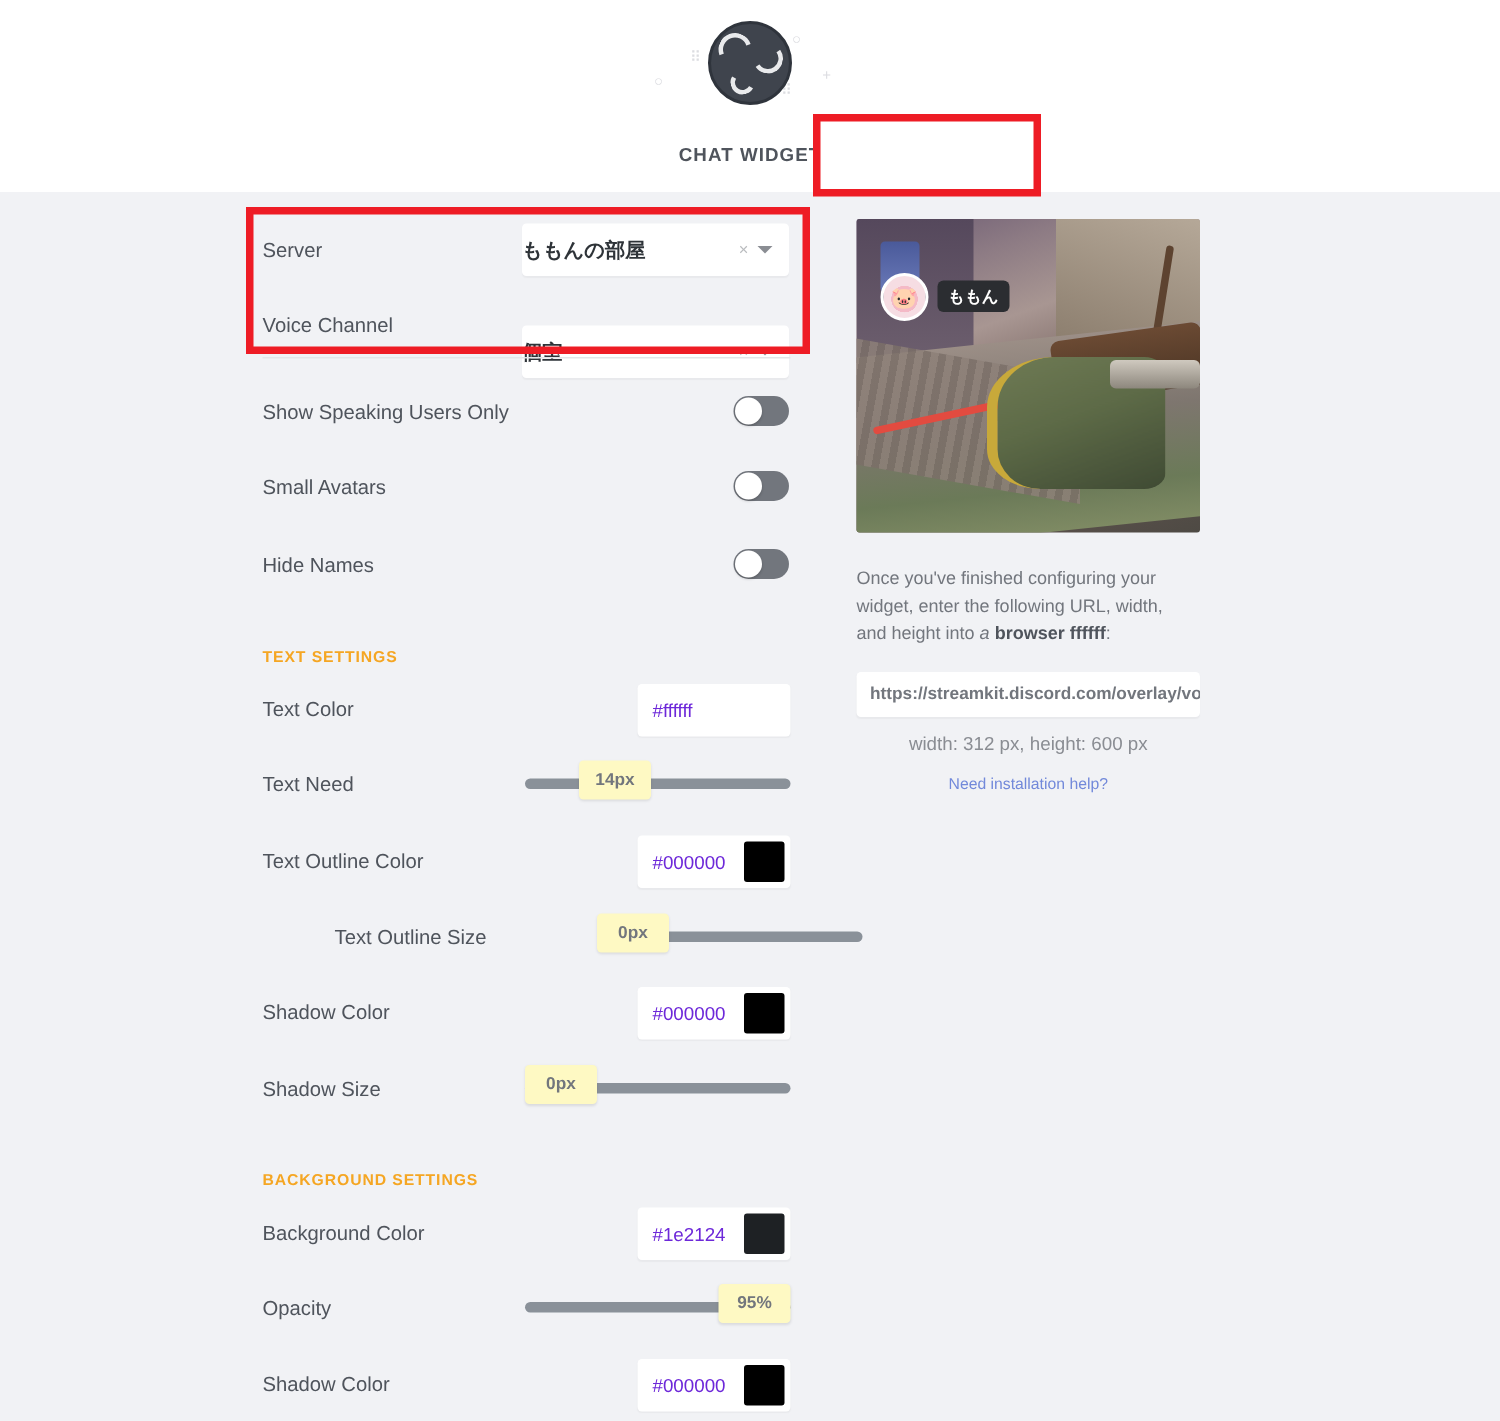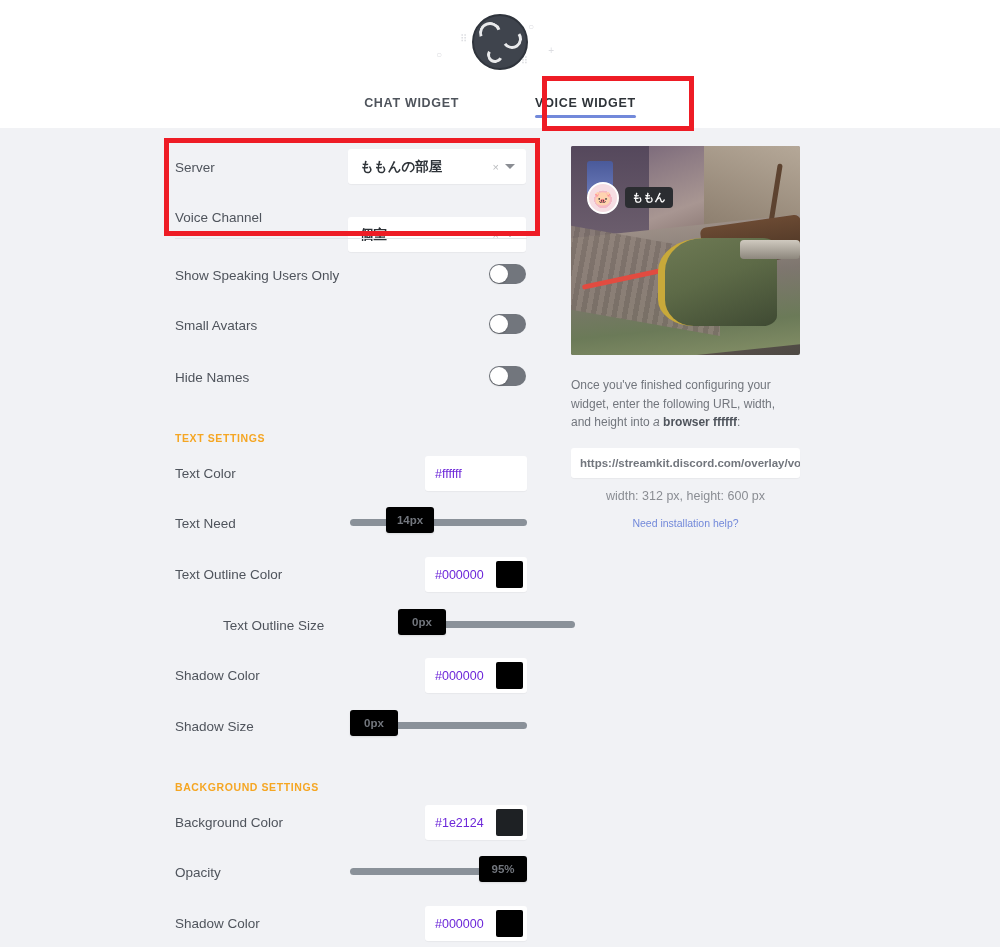--- a/index.html
+++ b/index.html
@@ -88,21 +88,21 @@
   }
 
   
   .select {
     position: absolute; background: #ffffff; border-radius: 3px;
     height: 35px; display: flex; align-items: center;
     box-shadow: 0 1px 1px rgba(0,0,0,.04);
   }
   .select .val {
     font-size: 13.5px; color: #2e3338; font-weight: bold;
-    padding-left: 12px; flex: 1; white-space: nowrap; overflow: hidden;
+    flex: 1; white-space: nowrap; overflow: hidden;
   }
   .select .clear { color: #b9bbbe; font-size: 11px; padding: 0 6px; }
   .select .chev {
     width: 0; height: 0; margin-right: 11px;
     border-left: 5px solid transparent; border-right: 5px solid transparent;
     border-top: 5px solid #8a8d93;
   }
 
   
   .toggle {
@@ -127,21 +127,21 @@
   }
 
   
   .slider { position: absolute; width: 177px; height: 30px; }
   .slider .track {
     position: absolute; left: 0; right: 0; top: 12px; height: 7px;
     border-radius: 4px; background: #8a9199;
   }
   .slider .thumb {
     position: absolute; top: 0px; height: 26px; min-width: 48px;
-    background: #000000; border-radius: 3px;
+    background: #fef9c3; border-radius: 3px;
     display: flex; align-items: center; justify-content: center;
     font-size: 11.5px; color: #72767d; font-weight: bold;
     box-shadow: 0 1px 2px rgba(0,0,0,.10);
   }
 
   
   .preview { position: absolute; left: 571px; top: 146px; width: 230px; }
   .shot {
     width: 229px; height: 209px; border-radius: 2px; overflow: hidden;
     position: relative;
@@ -251,21 +251,20 @@
         <div class="obs-logo">
           <span class="sw c1"></span>
           <span class="sw c2"></span>
           <span class="sw c3"></span>
         </div>
       </div>
     </div>
 
     <div class="tabs">
       <div class="tab">CHAT WIDGET</div>
-      <div class="tab active">VOICE WIDGET</div>
     </div>
   </div>
 
   <div class="annot annot-tab"></div>
   <div class="annot annot-fields"></div>
 
   <div class="settings">
 
     <div class="row" style="position:absolute;top:14px;left:0;width:560px;">
       <span class="label">Server</span>

